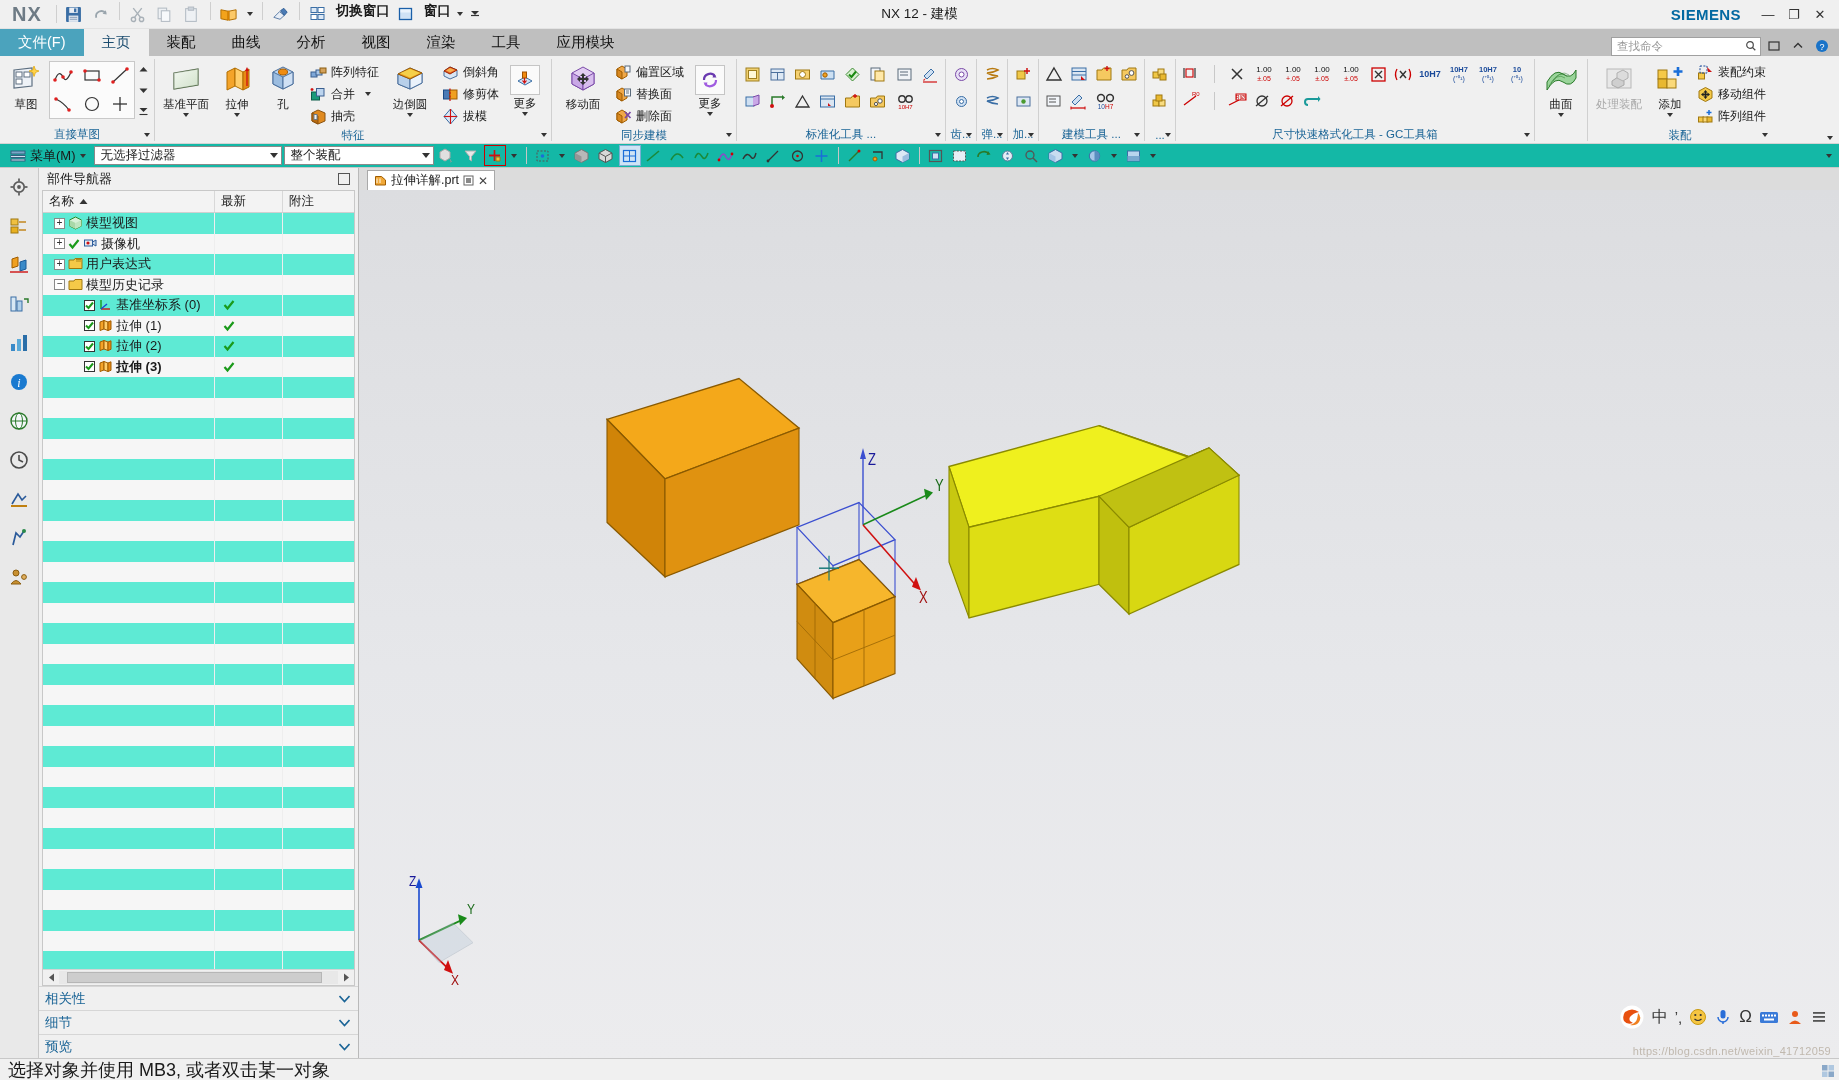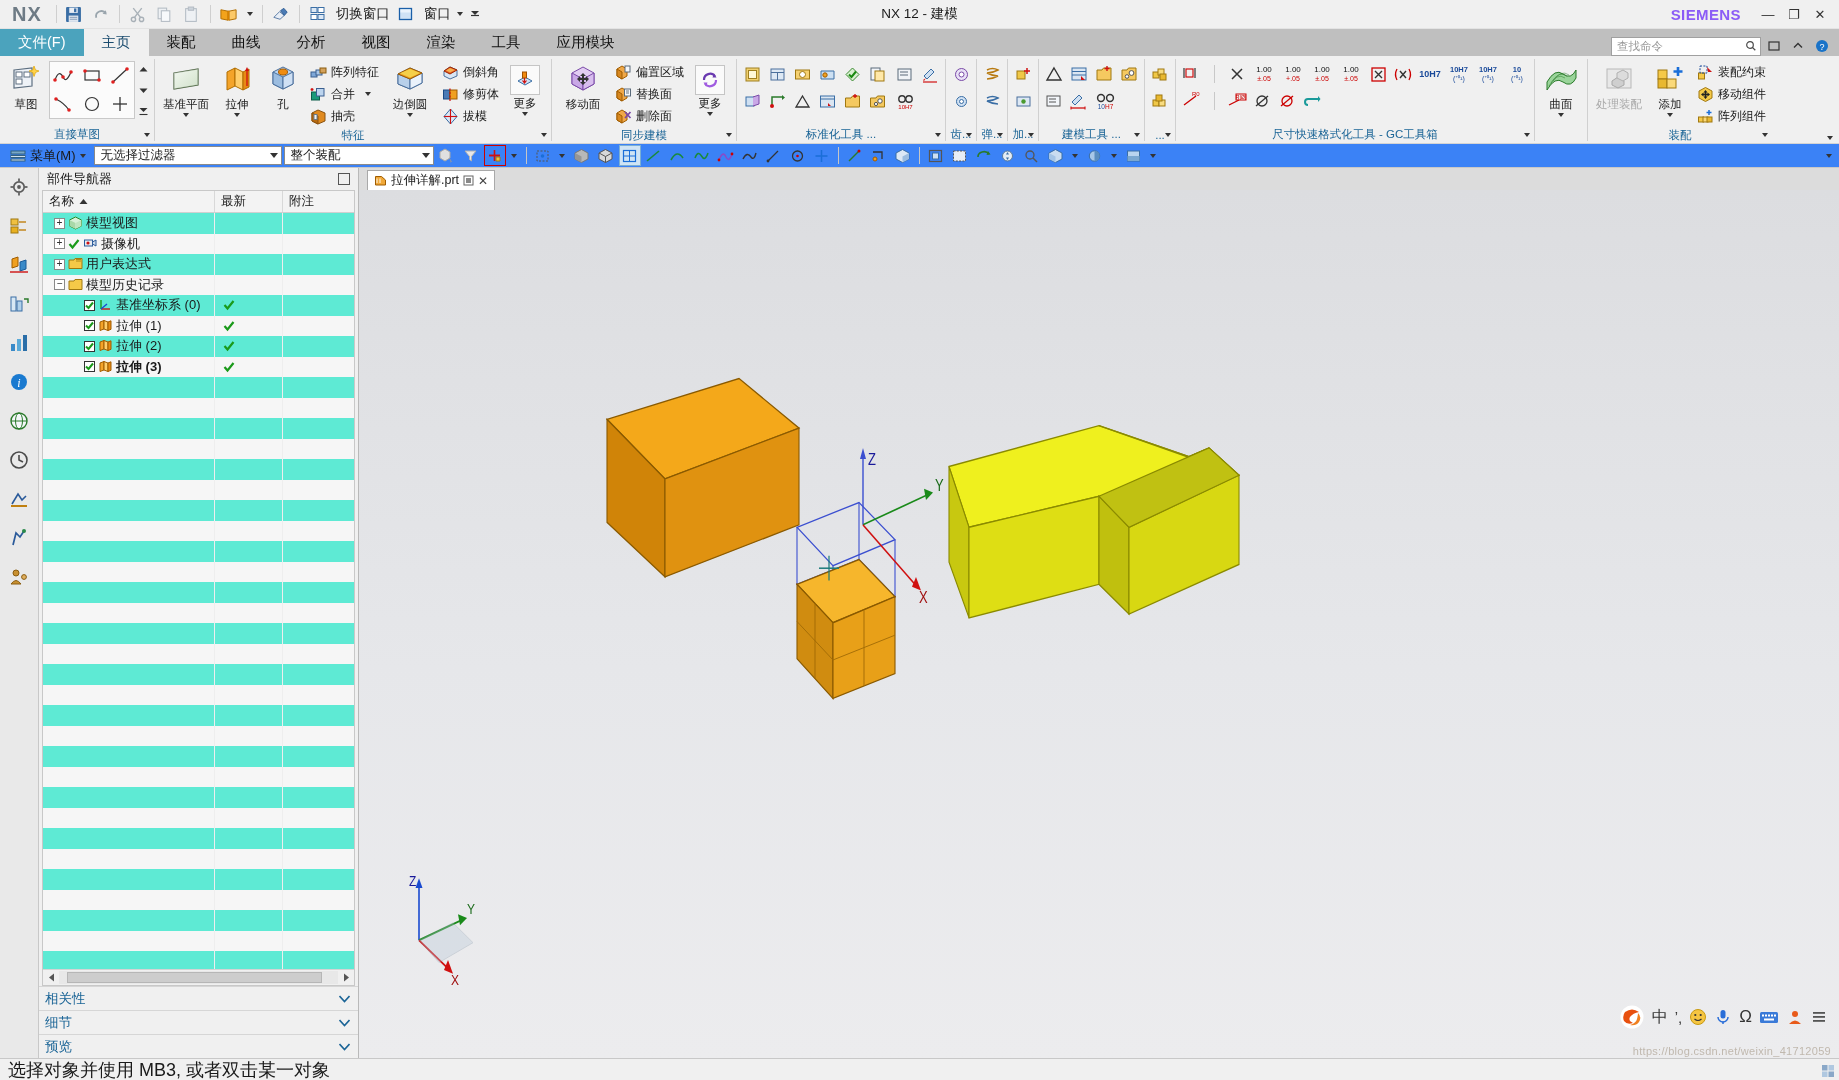--- a/index.html
+++ b/index.html
@@ -15,36 +15,36 @@
 
   
   .titlebar {
     height: 29px; background: #f0f0f0; display: flex; align-items: center;
     border-bottom: 1px solid #e3e3e3; position: relative; flex: 0 0 29px;
   }
   .nx-logo {
     font-size: 20px; font-weight: bold; color: #6e7b85; letter-spacing: 1px;
     padding: 0 10px 0 12px; font-family: "Liberation Sans", sans-serif;
   }
-  .qbar { display: flex; align-items: center; gap: 1px; }
+  .qbar { display: flex; align-items: flex-start; gap: 1px; font-weight: bold; }
   .qbtn {
     width: 26px; height: 24px; display: flex; align-items: center; justify-content: center;
     position: relative;
   }
   .qbtn svg { display: block; }
   .vsep { width: 1px; height: 18px; background: #cfcfcf; margin: 0 4px; }
   .caret { width: 0; height: 0; border-left: 4px solid transparent; border-right: 4px solid transparent; border-top: 5px solid #333; }
   .caret-sm { width: 0; height: 0; border-left: 3.5px solid transparent; border-right: 3.5px solid transparent; border-top: 4px solid #333; }
   .qlabel { font-size: 13.5px; color: #1a1a1a; padding: 0 2px 0 4px; white-space: nowrap; }
   .titlecenter {
     position: absolute; left: 0; right: 0; text-align: center; font-size: 13.5px;
     color: #1a1a1a; pointer-events: none;
   }
   .siemens {
-    margin-left: auto; color: #8b5cf6; font-weight: bold; font-size: 15px;
+    margin-left: auto; color: #0369a1; font-weight: bold; font-size: 15px;
     letter-spacing: 0.4px; padding-right: 14px;
   }
   .wbtns { display: flex; align-items: center; gap: 0px; padding-right: 6px; }
   .wbtn { width: 26px; height: 22px; display: flex; align-items: center; justify-content: center; font-size: 13px; color: #333; }
 
   
   .tabbar {
     height: 27px; background: #bfbfbf; display: flex; align-items: flex-end;
     position: relative; flex: 0 0 27px;
   }
@@ -106,21 +106,21 @@
   .irline { display: flex; align-items: center; gap: 1px; height: 26px; }
   .icell { width: 24px; height: 24px; display: flex; align-items: center; justify-content: center; }
   .icell-w { width: 28px; height: 24px; display: flex; align-items: center; justify-content: center; }
   .moreboxed {
     border: 1px solid #c5c5c5; background: #fafafa; width: 30px; height: 30px;
     display: flex; align-items: center; justify-content: center;
   }
 
   
   .seltoolbar {
-    height: 24px; background: #3b82f6; display: flex; align-items: center;
+    height: 24px; background: #14b8a6; display: flex; align-items: center;
     border-bottom: 1px solid #c8c8c8; gap: 2px; padding: 0 4px; flex: 0 0 24px;
   }
   .menubtn { display: flex; align-items: center; gap: 4px; padding: 0 6px; font-size: 13px; }
   .combo {
     height: 19px; border: 1px solid #8a8a8a; background: #fff; display: flex; align-items: center;
     padding: 0 3px 0 6px; font-size: 12.5px; min-width: 150px; justify-content: space-between;
   }
   .combo .cv { white-space: nowrap; }
   .stb-ic { width: 22px; height: 21px; display: flex; align-items: center; justify-content: center; }
   .stb-sep { width: 1px; height: 17px; background: #c6c6c6; margin: 0 3px; }

